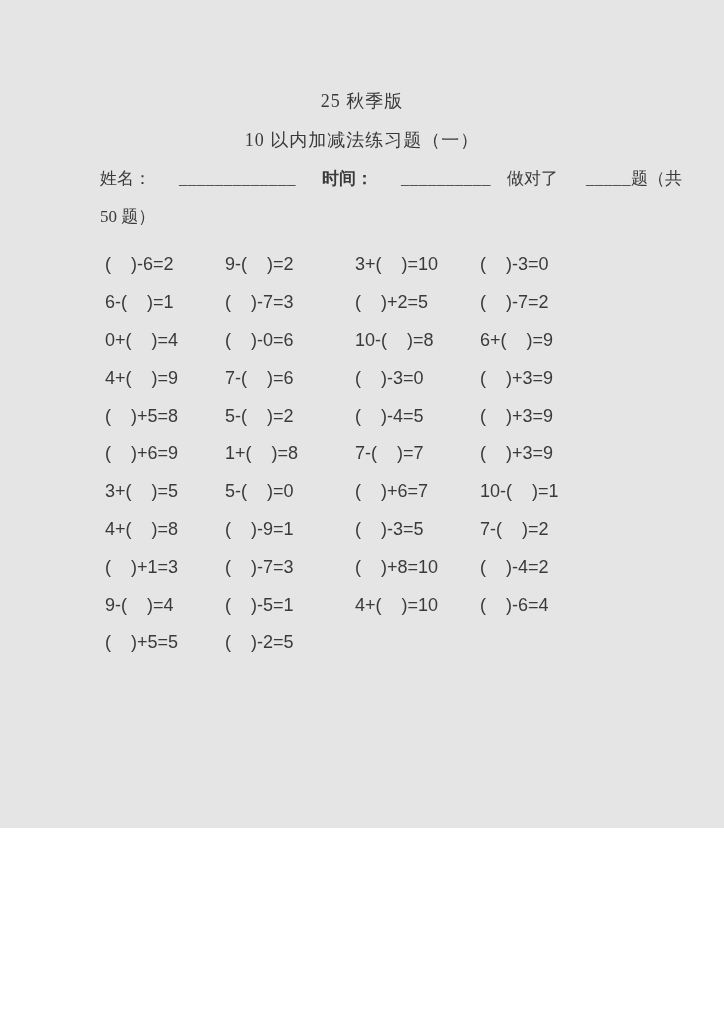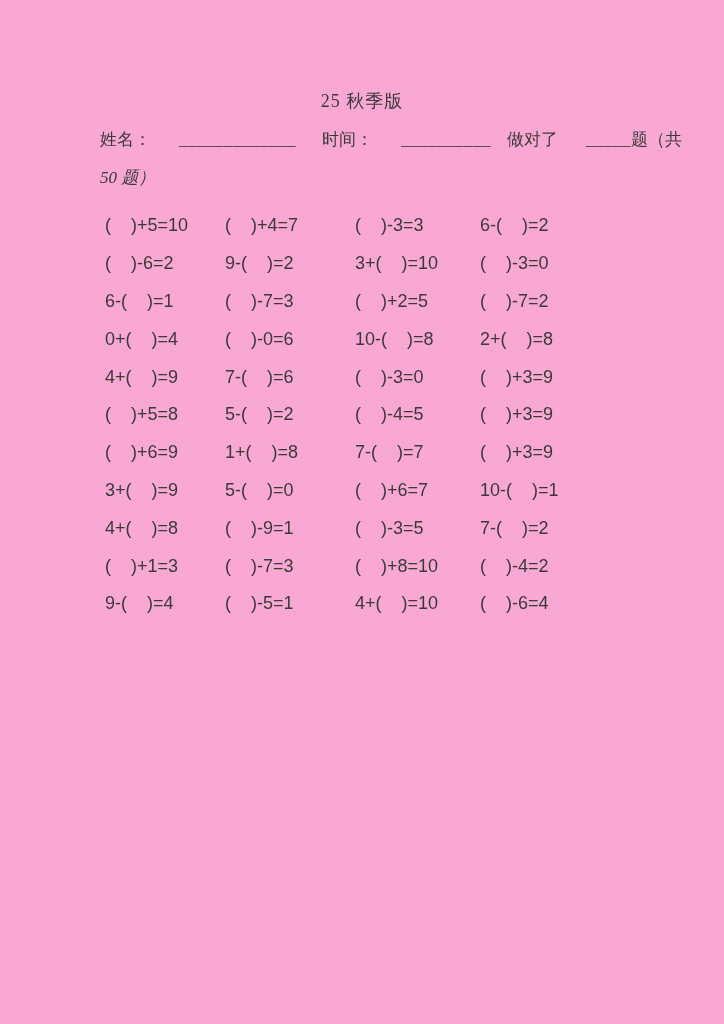--- a/index.html
+++ b/index.html
@@ -3,22 +3,22 @@
 <meta charset="utf-8">
 <style>
   html, body {
     margin: 0;
     padding: 0;
     background: #ffffff;
   }
   .page {
     position: relative;
     width: 724px;
-    height: 1024px;
-    background: #f9a8d4;
+    height: 828px;
+    background: #e5e5e5;
     color: #3a3a3a;
     font-family: "Liberation Serif", serif;
     overflow: hidden;
     box-sizing: border-box;
     padding-top: 90px;
   }
   .title {
     margin: 0;
     text-align: center;
     font-size: 18px;
@@ -37,27 +37,26 @@
   .info-line {
     margin: 17px 0 0 100px;
     font-size: 17px;
     line-height: 22px;
     white-space: pre;
   }
   .info-line .blank {
     letter-spacing: 0.5px;
     margin-left: 28px;
   }
-  .gap-a { margin-left: 26px; }
+  .gap-a { margin-left: 26px; font-weight: bold; }
   .gap-b { margin-left: 16px; }
   .total-line {
     margin: 16px 0 8px 100px;
     font-size: 17px;
     line-height: 22px;
-    font-style: italic;
   }
   .problems {
     margin: 18px 0 0 105px;
     font-family: "Liberation Sans", sans-serif;
     font-size: 18px;
   }
   .prow {
     display: flex;
     align-items: center;
     height: 37.8px;
@@ -71,70 +70,65 @@
   .pcell.c2 { width: 125px; }
   .pcell.c3 { width: auto; }
 </style>
 </head>
 <body>
 
 <div class="page">
 
   <h1 class="title">25 秋季版</h1>
 
+  <h2 class="subtitle">10 以内加减法练习题（一）</h2>
 
   <div class="info-line"><span>姓名：</span><span class="blank">_____________</span><span class="gap-a">时间：</span><span class="blank">__________</span><span class="gap-b">做对了</span><span class="blank">_____</span><span>题（共</span></div>
 
   <div class="total-line">50 题）</div>
 
   <div class="problems" id="problems">
-      <div class="prow">
-        <span class="pcell c0">(    )+5=10</span>
-        <span class="pcell c1">(    )+4=7</span>
-        <span class="pcell c2">(    )-3=3</span>
-        <span class="pcell c3">6-(    )=2</span>
-      </div>
       <div class="prow">
         <span class="pcell c0">(    )-6=2</span>
         <span class="pcell c1">9-(    )=2</span>
         <span class="pcell c2">3+(    )=10</span>
         <span class="pcell c3">(    )-3=0</span>
       </div>
       <div class="prow">
         <span class="pcell c0">6-(    )=1</span>
         <span class="pcell c1">(    )-7=3</span>
         <span class="pcell c2">(    )+2=5</span>
         <span class="pcell c3">(    )-7=2</span>
       </div>
       <div class="prow">
         <span class="pcell c0">0+(    )=4</span>
         <span class="pcell c1">(    )-0=6</span>
         <span class="pcell c2">10-(    )=8</span>
-        <span class="pcell c3">2+(    )=8</span>
+        <span class="pcell c3">6+(    )=9</span>
       </div>
       <div class="prow">
         <span class="pcell c0">4+(    )=9</span>
         <span class="pcell c1">7-(    )=6</span>
         <span class="pcell c2">(    )-3=0</span>
         <span class="pcell c3">(    )+3=9</span>
       </div>
       <div class="prow">
         <span class="pcell c0">(    )+5=8</span>
         <span class="pcell c1">5-(    )=2</span>
         <span class="pcell c2">(    )-4=5</span>
         <span class="pcell c3">(    )+3=9</span>
       </div>
       <div class="prow">
         <span class="pcell c0">(    )+6=9</span>
         <span class="pcell c1">1+(    )=8</span>
         <span class="pcell c2">7-(    )=7</span>
         <span class="pcell c3">(    )+3=9</span>
       </div>
       <div class="prow">
-        <span class="pcell c0">3+(    )=9</span>
+        <span class="pcell c0">3+(    )=5</span>
         <span class="pcell c1">5-(    )=0</span>
         <span class="pcell c2">(    )+6=7</span>
         <span class="pcell c3">10-(    )=1</span>
       </div>
       <div class="prow">
         <span class="pcell c0">4+(    )=8</span>
         <span class="pcell c1">(    )-9=1</span>
         <span class="pcell c2">(    )-3=5</span>
         <span class="pcell c3">7-(    )=2</span>
       </div>
@@ -143,15 +137,19 @@
         <span class="pcell c1">(    )-7=3</span>
         <span class="pcell c2">(    )+8=10</span>
         <span class="pcell c3">(    )-4=2</span>
       </div>
       <div class="prow">
         <span class="pcell c0">9-(    )=4</span>
         <span class="pcell c1">(    )-5=1</span>
         <span class="pcell c2">4+(    )=10</span>
         <span class="pcell c3">(    )-6=4</span>
       </div>
+      <div class="prow">
+        <span class="pcell c0">(    )+5=5</span>
+        <span class="pcell c1">(    )-2=5</span>
+      </div>
     </div>
 
 </div>
 
 </body></html>

